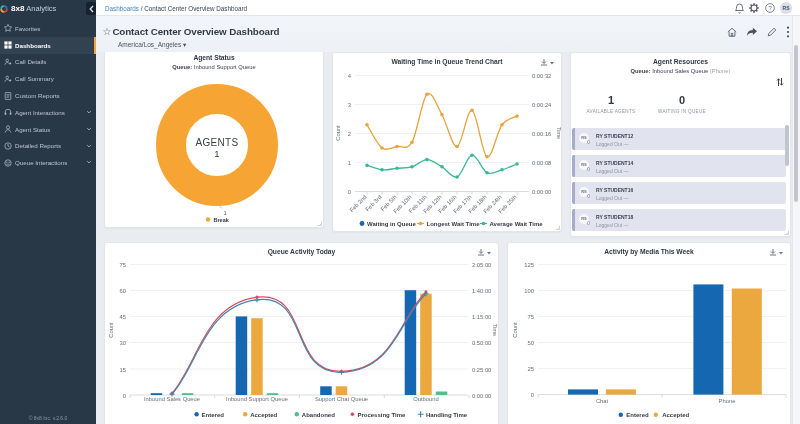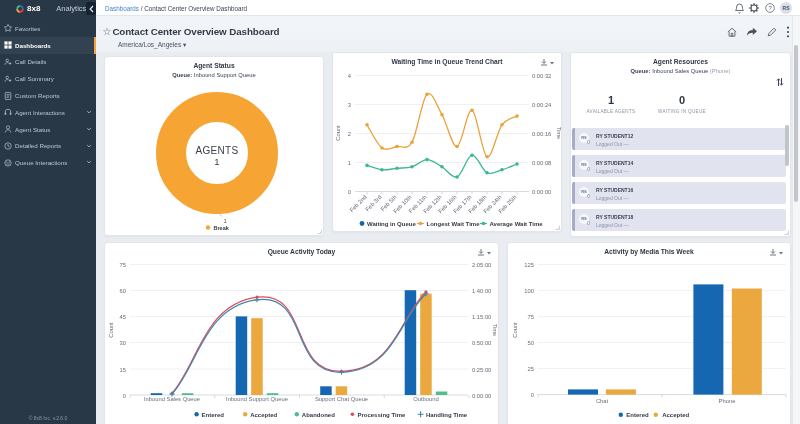--- a/index.html
+++ b/index.html
@@ -1,41 +1,41 @@
 <!DOCTYPE html>
 <html><head>
 <meta charset="utf-8">
 <style>
 *{margin:0;padding:0;box-sizing:border-box;}
 html,body{width:800px;height:424px;overflow:hidden;font-family:"Liberation Sans",sans-serif;background:#e9edf2;}
 #sidebar{position:absolute;left:0;top:0;width:96px;height:424px;background:#293847;z-index:5;}
-.logo-row{display:flex;align-items:center;height:17px;padding-left:16px;}
+.logo-row{display:flex;align-items:center;height:17px;padding-left:0;}
 .logo-ic{width:8px;height:8px;margin-right:3px;}
 .logo-8x8{color:#fff;font-weight:bold;font-size:8px;}
-.logo-an{color:#c3ccd6;font-size:7.5px;margin-left:16px;}
+.logo-an{color:#c3ccd6;font-size:7.5px;margin-left:2px;}
 .menu{margin-top:3px;}
 .mi{display:flex;align-items:center;height:16.8px;padding-left:3.5px;color:#bcc6d1;font-size:6.2px;position:relative;}
 .mi .ic{width:8px;height:8px;margin-right:3.5px;flex:0 0 8px;display:flex;align-items:center;justify-content:center;}
 .mi.active{color:#fff;font-weight:bold;background:rgba(255,255,255,0.05);}
 .mi.active::after{content:"";position:absolute;right:0;top:0;bottom:0;width:2px;background:#f2a33c;}
 .mi .chev{position:absolute;right:4.5px;top:5px;width:6px;height:6px;}
 #foot{position:absolute;left:0;bottom:3px;width:96px;text-align:center;color:#8b97a3;font-size:5px;}
 #collapse{position:absolute;left:86px;top:2px;width:10px;height:13px;background:#16222f;border-radius:2px;z-index:6;color:#cfd6de;display:flex;align-items:center;justify-content:center;font-size:8px;}
 #topbar{position:absolute;left:96px;top:0;width:704px;height:16px;background:#fff;border-bottom:1px solid #e3e6ea;z-index:4;}
 #crumb{position:absolute;left:9px;top:5px;font-size:6.3px;color:#3a4554;}
 #crumb a{color:#3e86c8;text-decoration:none;}
 #topicons{position:absolute;right:8px;top:2px;display:flex;align-items:center;gap:5.5px;}
 #rs{width:12px;height:12px;border-radius:50%;background:#d9dee8;color:#46536b;font-size:5px;font-weight:bold;display:flex;align-items:center;justify-content:center;}
 #titlebar{position:absolute;left:96px;top:16px;width:704px;height:36px;background:linear-gradient(#f2f5f9,#edf1f6);z-index:3;}
 #pgtitle{position:absolute;left:6.5px;top:10px;font-size:9.8px;font-weight:bold;color:#333c48;letter-spacing:-0.1px;display:flex;align-items:center;}
 #pgtitle .star{font-weight:normal;font-size:10px;color:#4a5568;margin-right:1px;}
 #tz{position:absolute;left:22px;top:25px;font-size:6.5px;color:#49525e;}
 #tbicons{position:absolute;right:10px;top:10px;display:flex;align-items:center;gap:9px;}
 .card{position:absolute;background:#fff;border:1px solid #e2e5ea;border-radius:3px;box-shadow:0 1px 2px rgba(0,0,0,0.04);}
-#c1{left:104px;top:56px;width:220px;height:180px;}
+#c1{left:104px;top:48px;width:220px;height:180px;}
 #c2{left:332px;top:52px;width:230px;height:180px;}
 #c3{left:570px;top:52px;width:221px;height:185px;}
 #c4{left:104px;top:242px;width:395px;height:190px;}
 #c5{left:507px;top:242px;width:284px;height:190px;}
 .ctitle{text-align:center;font-size:6.7px;font-weight:bold;color:#2f3744;margin-top:5px;}
 .csub{text-align:center;font-size:5.8px;color:#3b4454;margin-top:3px;}
 .csub .gq{color:#9aa1ab;}
 .dl{position:absolute;top:6px;right:7px;width:14px;height:9px;color:#6b7280;}
 svg{display:block;}
 text{font-family:"Liberation Sans",sans-serif;}

